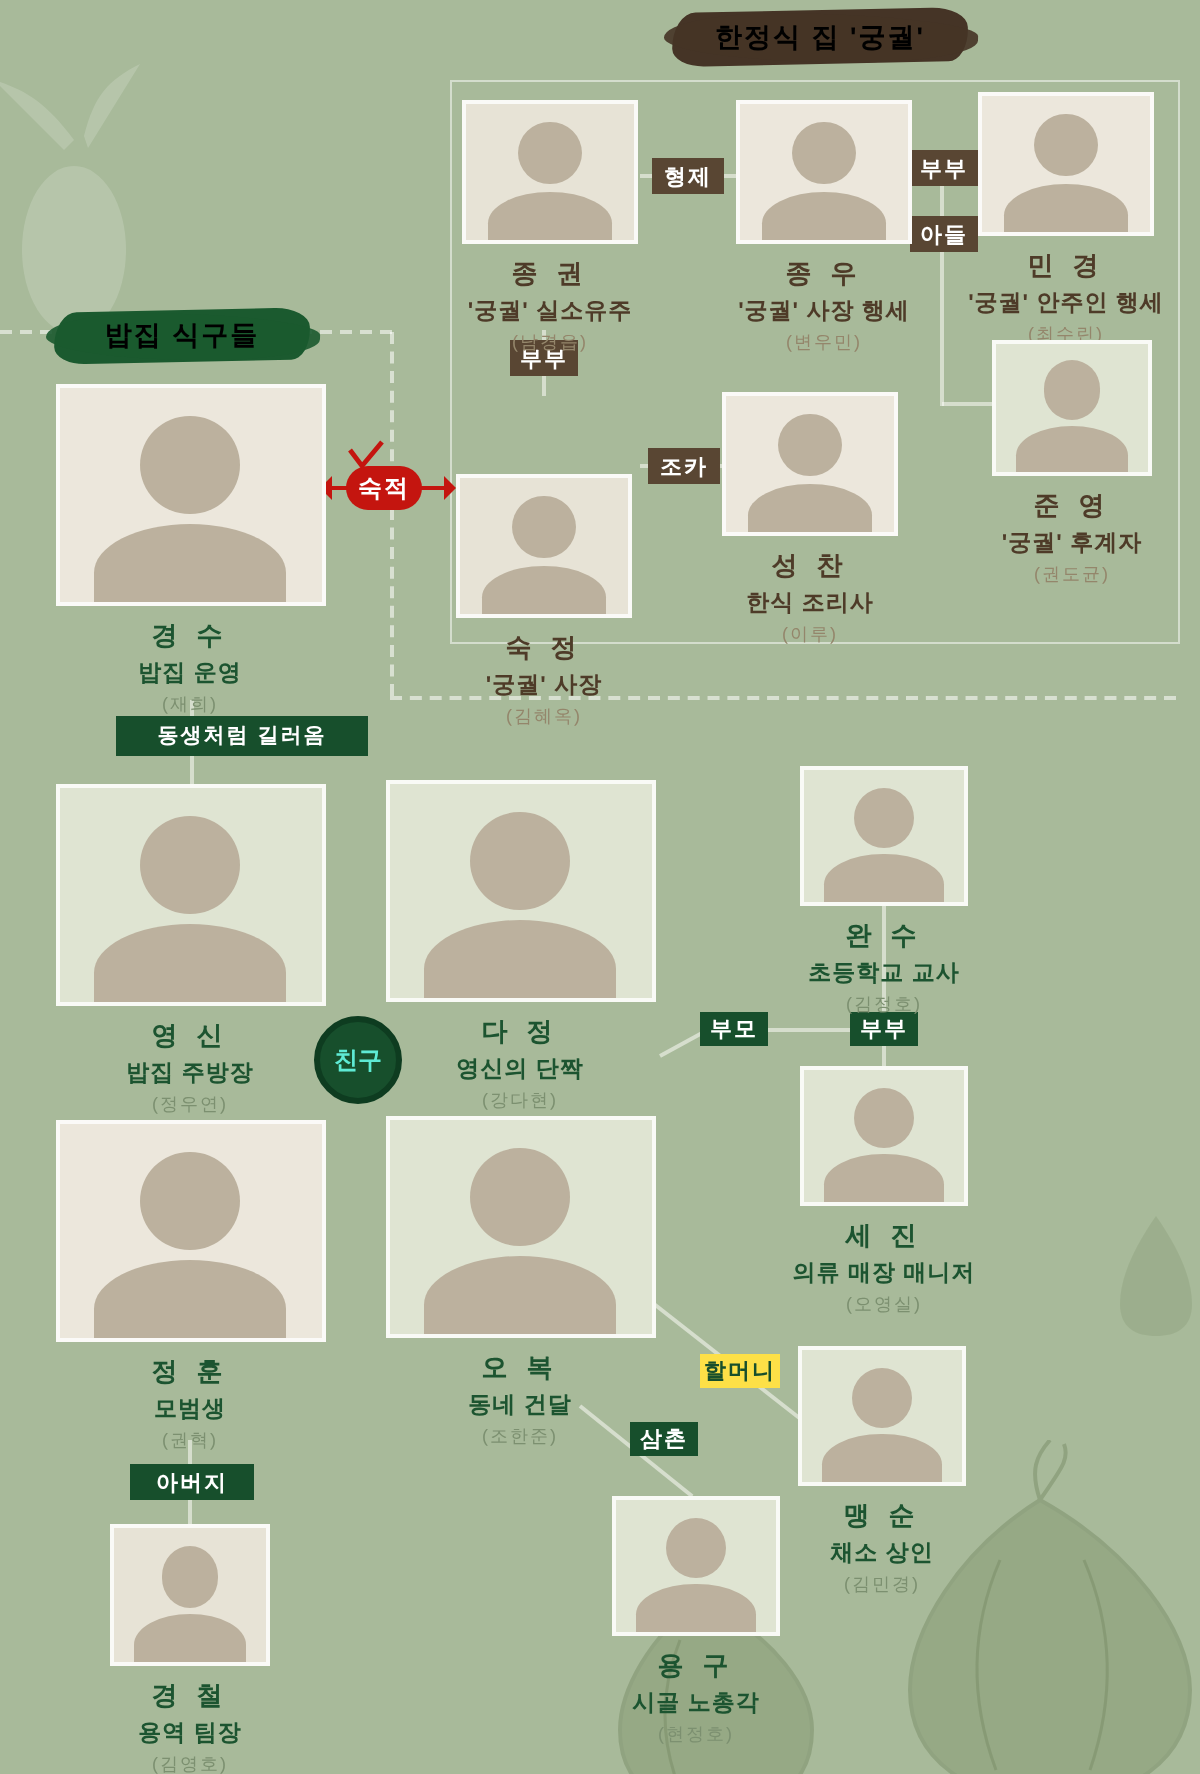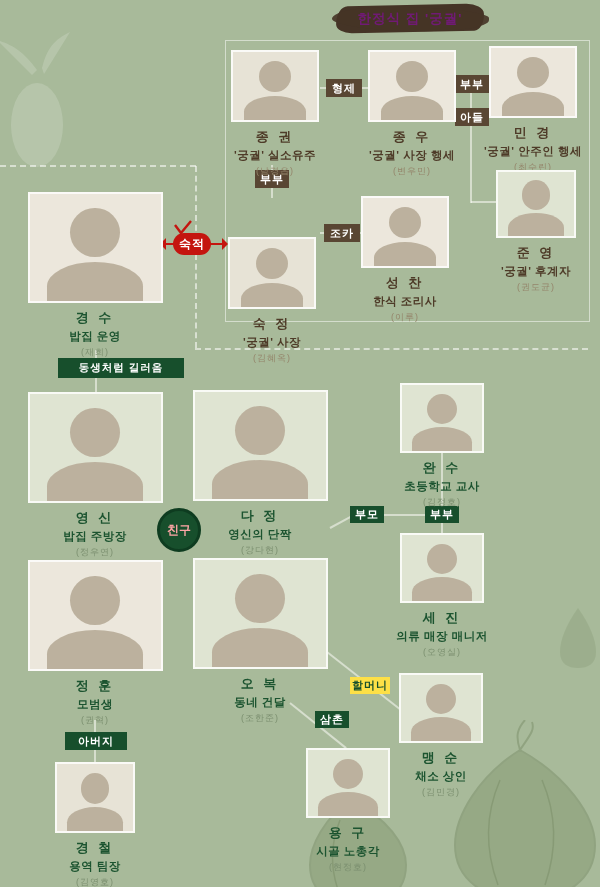--- a/index.html
+++ b/index.html
@@ -22,31 +22,31 @@
   .dline{position:absolute;height:2px;background:rgba(252,252,248,.55);transform-origin:0 50%;z-index:2;}
 
   
   .badge{position:absolute;display:flex;align-items:center;justify-content:center;
          font-size:11px;font-weight:bold;color:#fff;letter-spacing:1px;z-index:4;box-sizing:border-box;}
   .badge.brown{background:#594633;}
   .badge.green{background:#174f2c;}
   .badge.white{background:#fde047;color:#174f2c;}
   .badge.red{background:#c4150f;font-size:12px;border-radius:11px;}
   .circle-badge{position:absolute;width:44px;height:44px;border-radius:50%;background:#174f2c;
-         border:3px solid #0e3c20;color:#fca5a5;font-size:12px;font-weight:bold;
+         border:3px solid #0e3c20;color:#5eead4;font-size:12px;font-weight:bold;
          display:flex;align-items:center;justify-content:center;z-index:4;box-sizing:border-box;}
 
   
   .rival-line{position:absolute;height:2px;background:#c4150f;z-index:3;}
   .arrow{position:absolute;width:0;height:0;border:6px solid transparent;z-index:3;}
   .arrow.left{border-right-color:#c4150f;border-left-width:0;}
   .arrow.right{border-left-color:#c4150f;border-right-width:0;}
 
   
-  .brush{position:absolute;color:#701a75;font-weight:bold;font-size:13.5px;letter-spacing:1px;
+  .brush{position:absolute;color:#000000;font-weight:bold;font-size:13.5px;letter-spacing:1px;
          text-align:center;z-index:4;display:flex;align-items:center;justify-content:center;}
   .brush::before{content:"";position:absolute;inset:0;border-radius:12px 18px 10px 16px/18px 10px 16px 9px;
          transform:rotate(-1.2deg);z-index:-1;}
   .brush::after{content:"";position:absolute;inset:2px -5px 1px -4px;border-radius:45% 55% 50% 50%/60% 40% 55% 45%;
          transform:rotate(1.4deg);z-index:-1;opacity:.9;}
   .brush.brown::before,.brush.brown::after{background:#453426;}
   .brush.green::before,.brush.green::after{background:#1b5a2f;}
 
   
   .card{position:absolute;text-align:center;z-index:5;}
@@ -121,20 +121,23 @@
   <div class="rival-line" style="left:166px;top:243px;width:56px;"></div>
   <div class="arrow left" style="left:160px;top:238px;"></div>
   <div class="arrow right" style="left:222px;top:238px;"></div>
   <svg class="deco" style="left:174px;top:220px;z-index:4;" width="18" height="15" viewBox="0 0 18 15">
     <polyline points="1,5 7,13 17,1" fill="none" stroke="#c4150f" stroke-width="2.4"></polyline>
   </svg>
 
   <div class="brush brown" style="left:336px;top:5px;width:148px;height:27px;">
     <span>한정식 집 '궁궐'</span>
   </div>
+  <div class="brush green" style="left:27px;top:155px;width:128px;height:26px;">
+    <span>밥집 식구들</span>
+  </div>
 
   <div class="badge brown" style="left:326px;top:79px;width:36px;height:18px;">형제</div>
   <div class="badge brown" style="left:455px;top:75px;width:34px;height:18px;">부부</div>
   <div class="badge brown" style="left:455px;top:108px;width:34px;height:18px;">아들</div>
   <div class="badge brown" style="left:255px;top:170px;width:34px;height:18px;">부부</div>
   <div class="badge brown" style="left:324px;top:224px;width:36px;height:18px;">조카</div>
   <div class="badge red" style="left:173px;top:233px;width:38px;height:22px;">숙적</div>
   <div class="badge green" style="left:58px;top:358px;width:126px;height:20px;font-size:10.5px;">동생처럼 길러옴</div>
   <div class="circle-badge" style="left:157px;top:508px;">친구</div>
   <div class="badge green" style="left:350px;top:506px;width:34px;height:17px;">부모</div>

